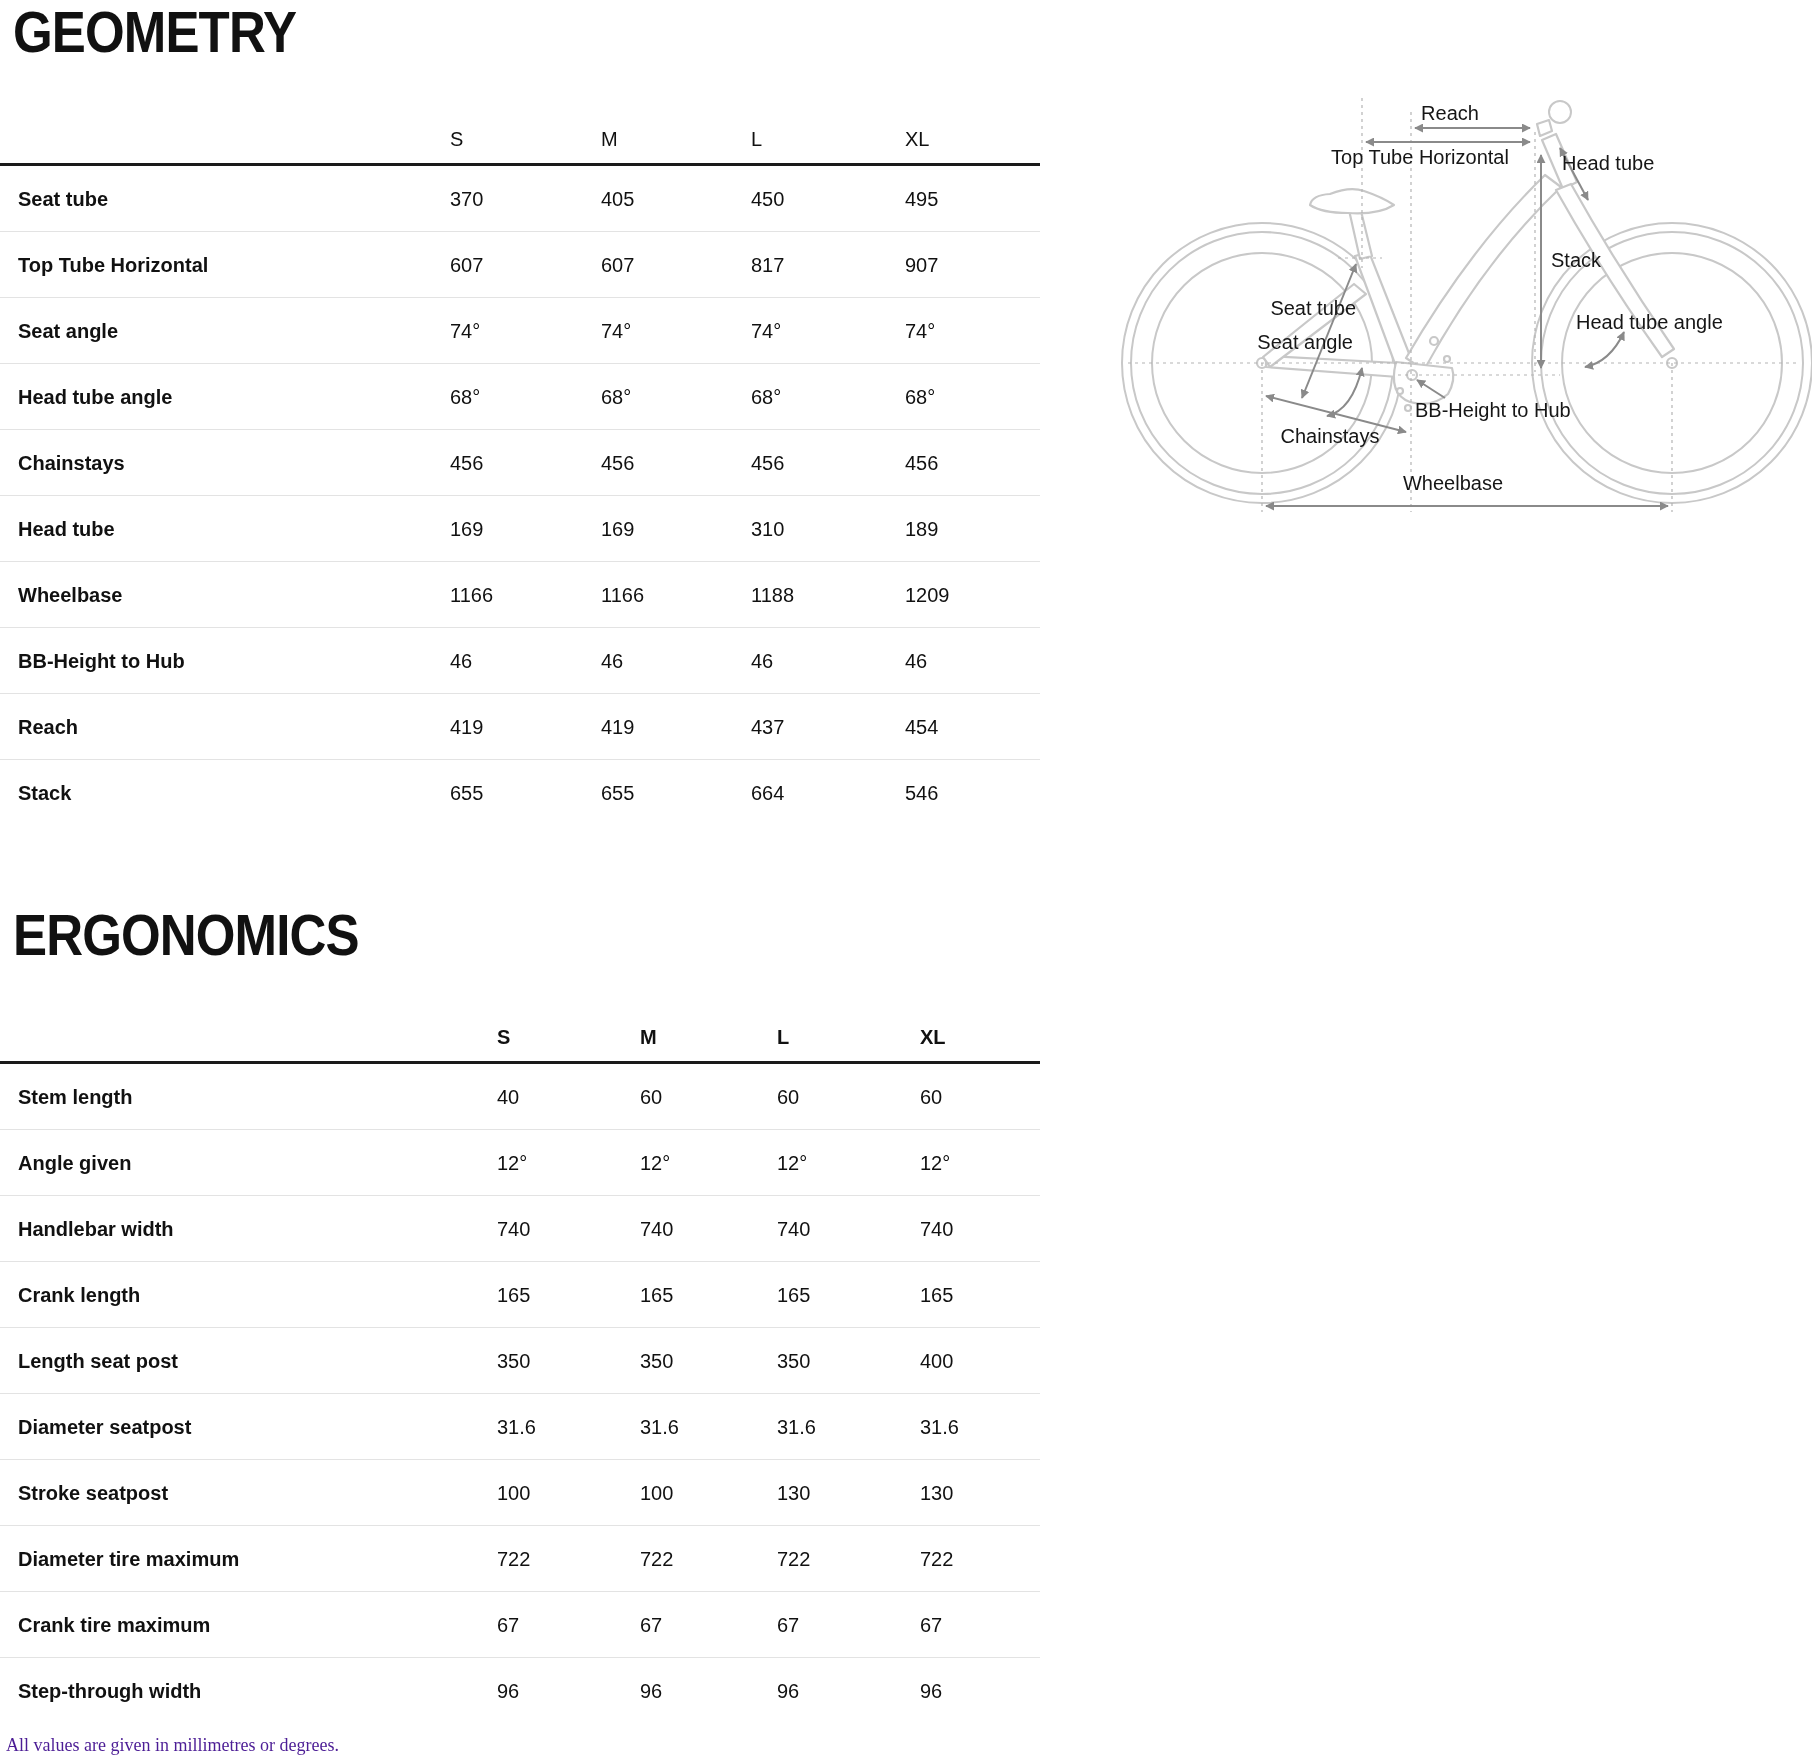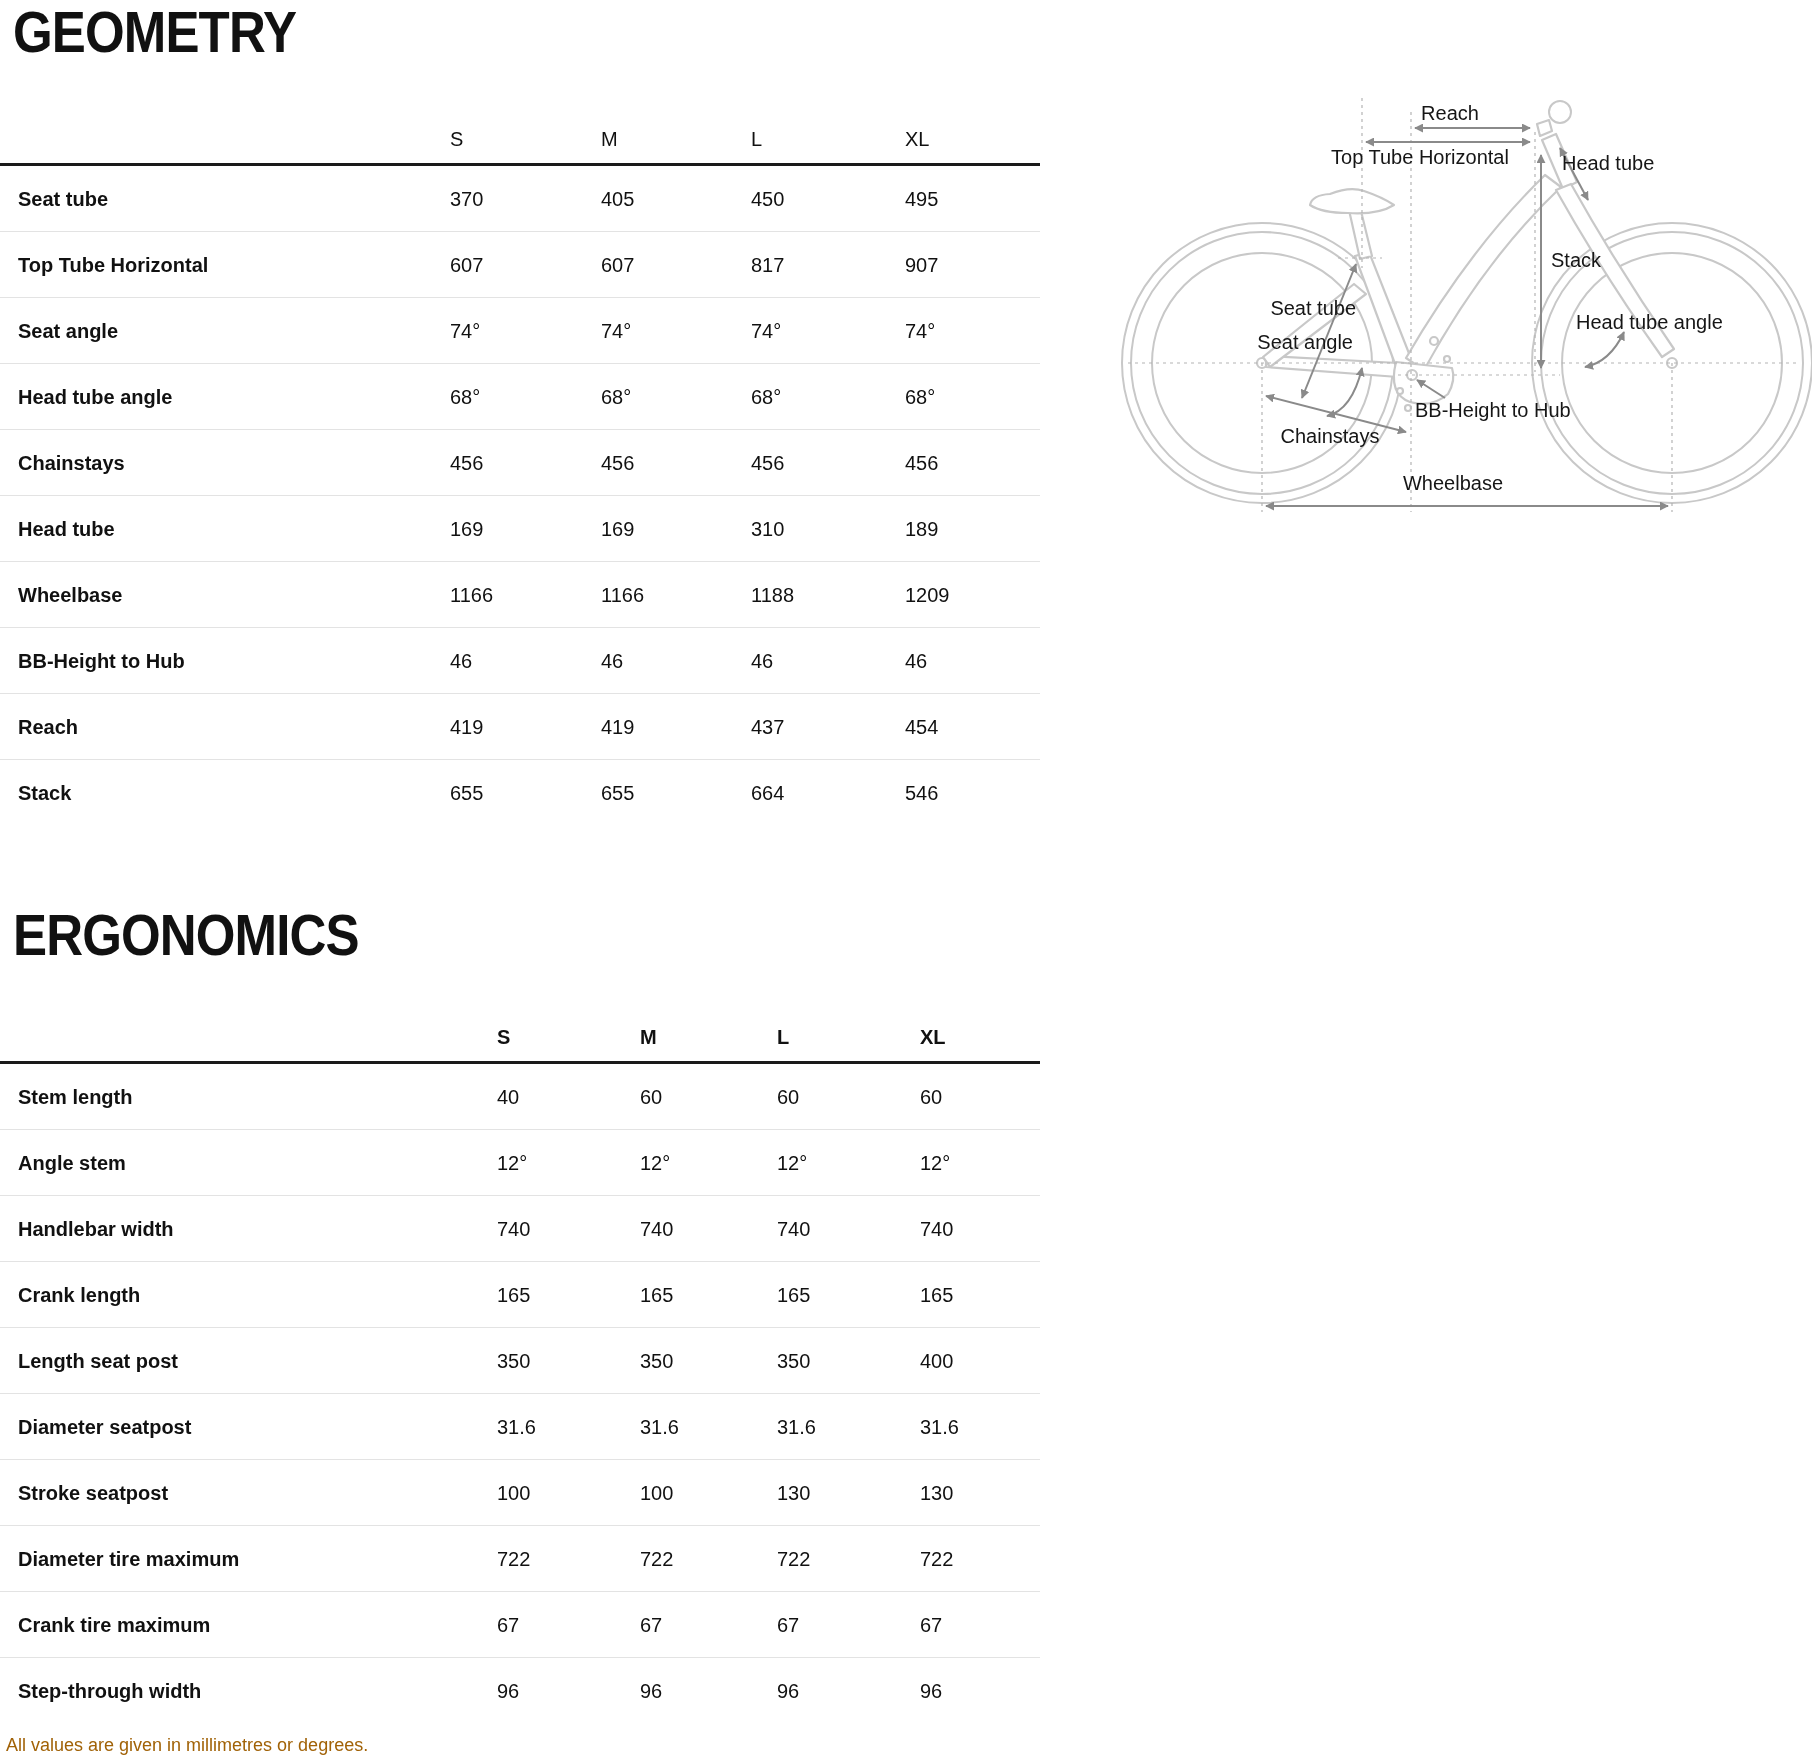--- a/index.html
+++ b/index.html
@@ -28,21 +28,21 @@
     position:absolute;left:18px;top:50%;transform:translateY(-50%);
     font-size:20px;font-weight:700;white-space:nowrap;color:#111;
   }
   .vcell{
     position:absolute;top:50%;transform:translateY(-50%);
     font-size:20px;font-weight:400;white-space:nowrap;color:#111;
   }
   
   .geo .c0{left:450px;} .geo .c1{left:601px;} .geo .c2{left:751px;} .geo .c3{left:905px;}
   .ergo .c0{left:497px;} .ergo .c1{left:640px;} .ergo .c2{left:777px;} .ergo .c3{left:920px;}
-  .footnote{position:absolute;left:6px;top:1734px;font-size:18px;line-height:22px;color:#a16207;}
+  .footnote{position:absolute;left:6px;top:1734px;font-size:18px;line-height:22px;color:#4c1d95;font-family:Liberation Serif, serif;}
   #bike-diagram{position:absolute;left:1100px;top:85px;}
   .dim-label{font-size:20px;fill:#161616;font-family:"Liberation Sans","DejaVu Sans",sans-serif;}
   .tube{fill:#ffffff;stroke:#c8c8c8;stroke-width:2.2;stroke-linejoin:round;}
   .wheel{fill:none;stroke:#c8c8c8;stroke-width:2;}
   .guide{stroke:#b4b4b4;stroke-width:1.2;stroke-dasharray:3 4;fill:none;}
   .dim{stroke:#8a8a8a;stroke-width:2;fill:none;}
 </style>
 </head>
 <body>
 
@@ -139,21 +139,21 @@
         <span class="hcell c3">XL</span>
       </div>
       <div class="trow">
         <span class="rlabel">Stem length</span>
         <span class="vcell c0">40</span>
         <span class="vcell c1">60</span>
         <span class="vcell c2">60</span>
         <span class="vcell c3">60</span>
       </div>
       <div class="trow">
-        <span class="rlabel">Angle stem</span>
+        <span class="rlabel">Angle given</span>
         <span class="vcell c0">12°</span>
         <span class="vcell c1">12°</span>
         <span class="vcell c2">12°</span>
         <span class="vcell c3">12°</span>
       </div>
       <div class="trow">
         <span class="rlabel">Handlebar width</span>
         <span class="vcell c0">740</span>
         <span class="vcell c1">740</span>
         <span class="vcell c2">740</span>

